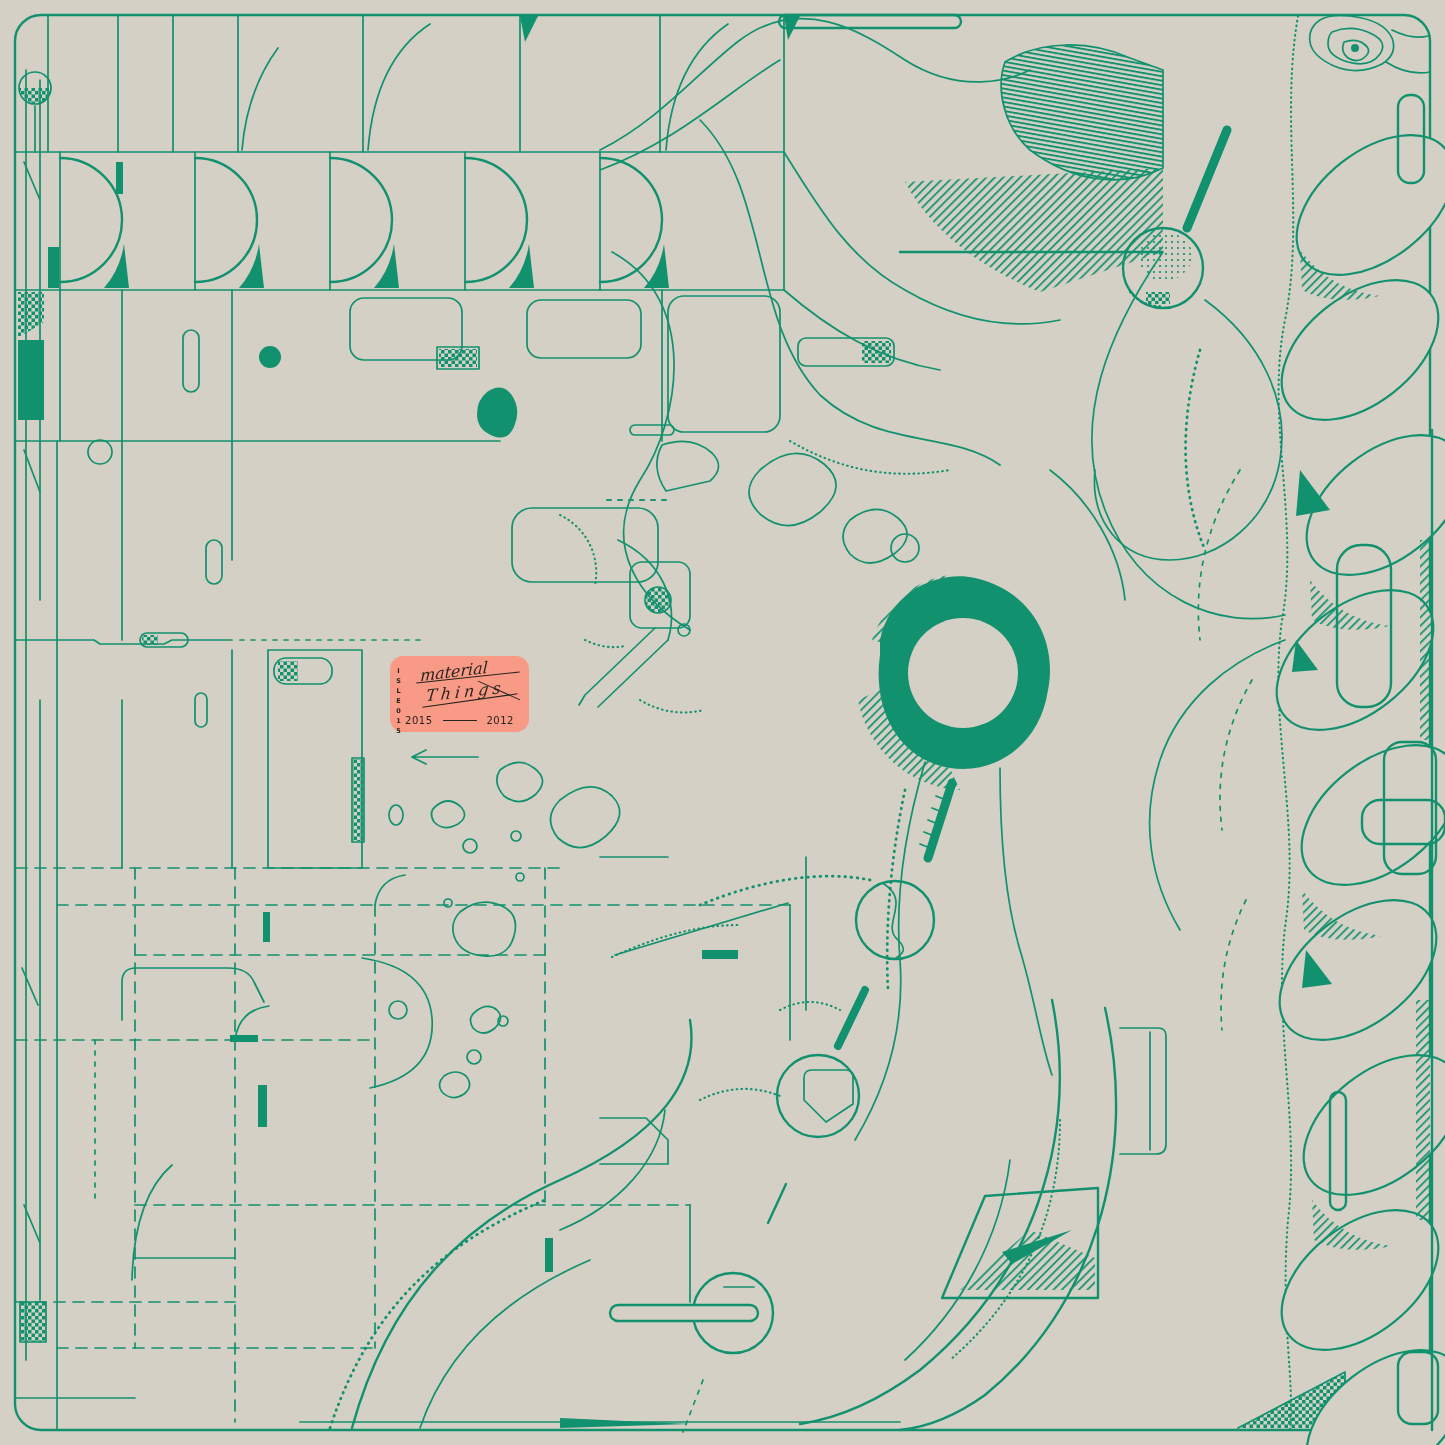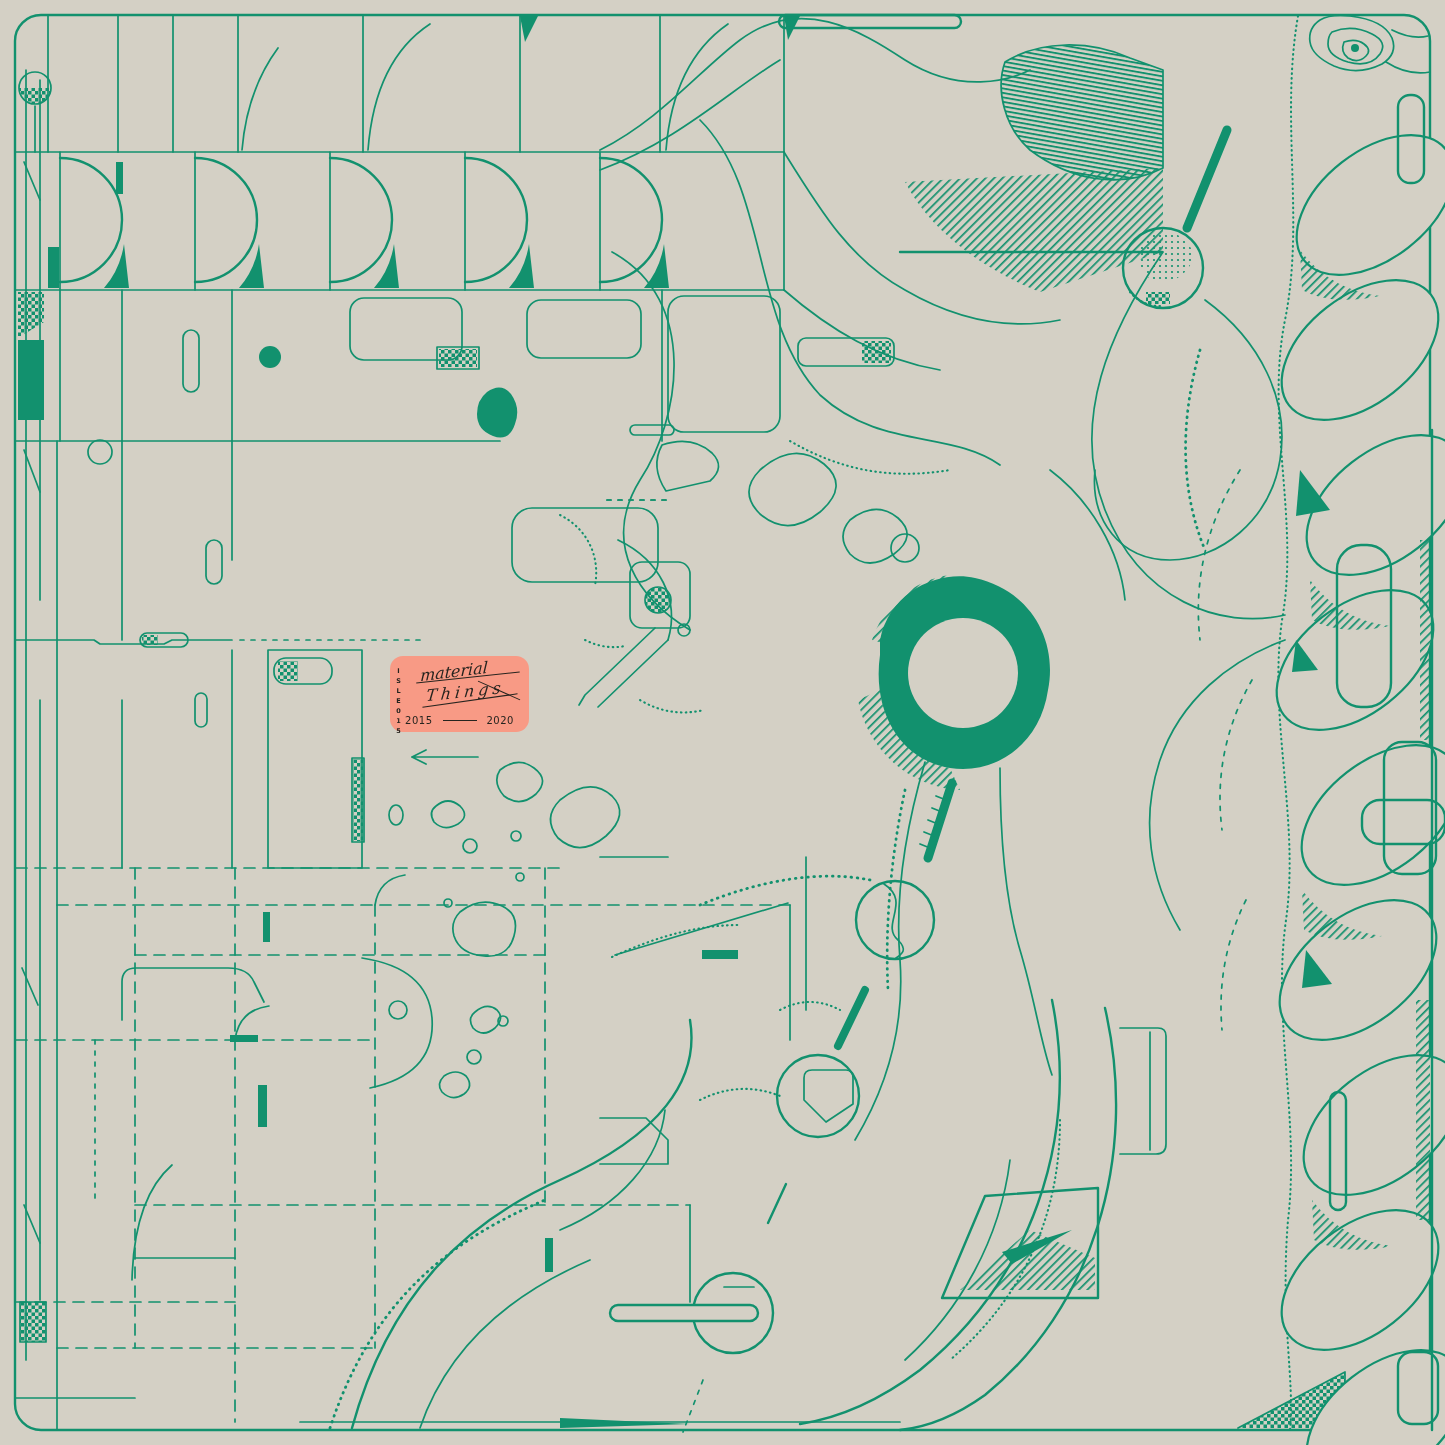--- a/index.html
+++ b/index.html
@@ -327,16 +327,16 @@
   <div class="script">
     <span class="l1">material</span>
     <span class="l2">Things</span>
     <span class="flourish fl1"></span>
     <span class="flourish fl2"></span>
     <span class="flourish fl3"></span>
   </div>
   <div class="years">
     <span>2015</span>
     <span class="bar"></span>
-    <span>2020</span>
+    <span>2012</span>
   </div>
 </div>
 </div>
 
 </body></html>

